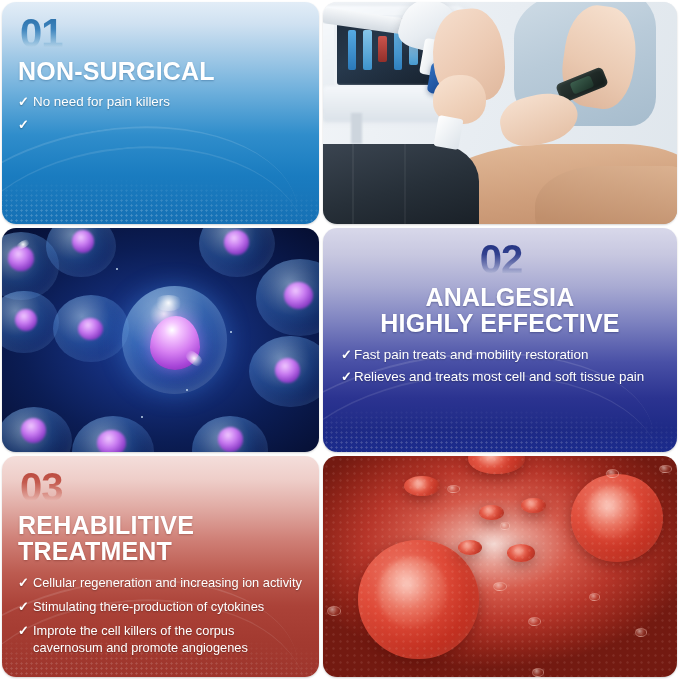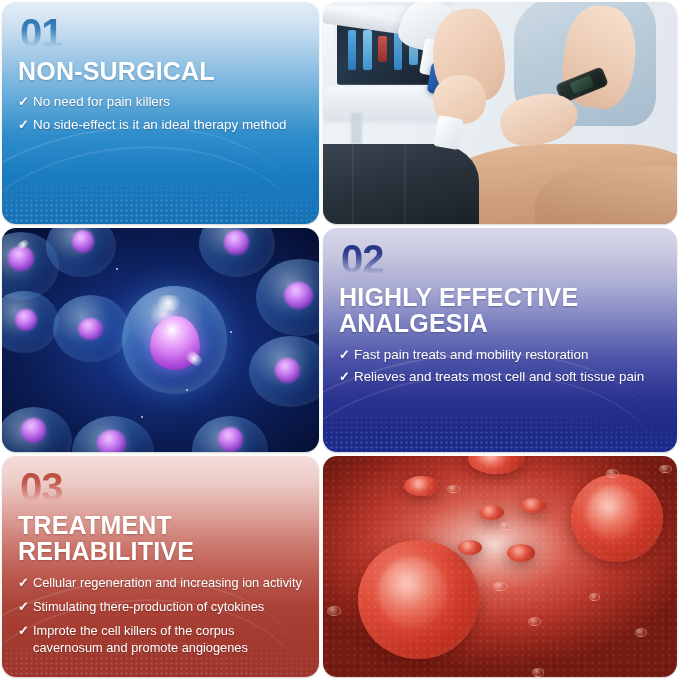--- a/index.html
+++ b/index.html
@@ -123,20 +123,21 @@
   .c1 .bignum {
     background-image: linear-gradient(180deg, #2a6ea8 0%, #3d84bd 38%, #8dbbdc 72%, #cfe2f0 100%);
   }
   .c1 .title { text-shadow: 0 1px 2px rgba(20,70,115,0.35); }
 
   
   .c2 {
     background: linear-gradient(180deg,
       #d8d8ea 0%, #c7c7e0 12%, #a9abd3 26%,
       #7d82c0 42%, #4950a6 60%, #2b3390 76%, #1e2a86 90%, #1b2b8c 100%);
+    text-align: center;
   }
   .c2 .bignum {
     background-image: linear-gradient(180deg, #1f2f7d 0%, #33418f 36%, #8d93c2 74%, #cfd2e6 100%);
   }
   .c2 .title { text-shadow: 0 1px 2px rgba(12,20,70,0.35); }
   .c2 .dots {
     background-image: radial-gradient(circle at 50% 50%, rgba(255,255,255,0.26) 0.9px, transparent 1.3px);
   }
 
   
@@ -335,21 +336,20 @@
       <div class="inner">
         <div class="bignum">01</div>
         <div class="title">NON-SURGICAL</div>
         <ul class="bullets">
           <li>
             <span class="tick">✓</span>
             <span>No need for pain killers</span>
           </li>
           <li>
             <span class="tick">✓</span>
-            <span>No side-effect is it an ideal therapy method</span>
           </li>
         </ul>
       </div>
     </div>
   </div>
 
   <div class="cell">
     <div class="card">
       <div class="photo pa">
         <div class="wall"></div>
@@ -424,22 +424,22 @@
   </div>
 
   <div class="cell">
     <div class="card textcard c2">
       <div class="dots"></div>
       <div class="swoosh"></div>
       <div class="swoosh b"></div>
       <div class="inner">
         <div class="bignum">02</div>
         <div class="title">
+          <div>ANALGESIA</div>
           <div>HIGHLY EFFECTIVE</div>
-          <div>ANALGESIA</div>
         </div>
         <ul class="bullets">
           <li>
             <span class="tick">✓</span>
             <span>Fast pain treats and mobility restoration</span>
           </li>
           <li>
             <span class="tick">✓</span>
             <span>Relieves and treats most cell and soft tissue pain</span>
           </li>
@@ -449,22 +449,22 @@
   </div>
 
   <div class="cell">
     <div class="card textcard c3">
       <div class="dots"></div>
       <div class="swoosh"></div>
       <div class="swoosh b"></div>
       <div class="inner">
         <div class="bignum">03</div>
         <div class="title">
+          <div>REHABILITIVE</div>
           <div>TREATMENT</div>
-          <div>REHABILITIVE</div>
         </div>
         <ul class="bullets">
           <li>
             <span class="tick">✓</span>
             <span>Cellular regeneration and increasing ion activity</span>
           </li>
           <li>
             <span class="tick">✓</span>
             <span>Stimulating there-production of cytokines</span>
           </li>

